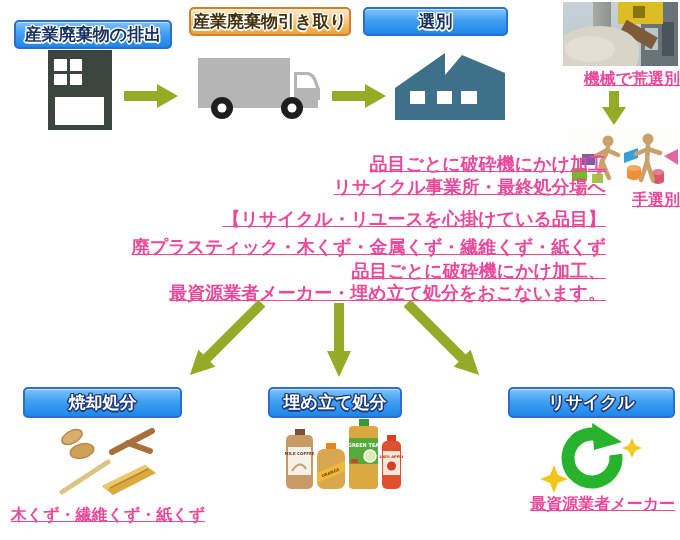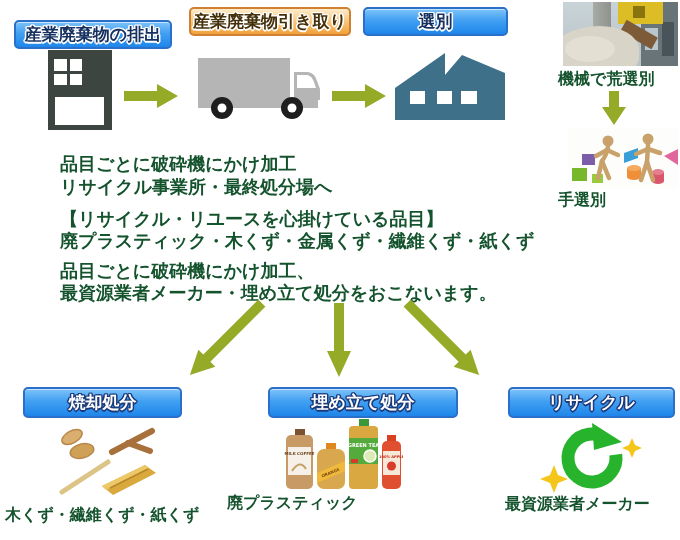--- a/index.html
+++ b/index.html
@@ -15,21 +15,21 @@
         -1px -1px #fff,1px -1px #fff,-1px 1px #fff,1px 1px #fff;
         box-shadow:inset 0 1px 0 rgba(255,255,255,.55);}
   .fbox.orange{background:linear-gradient(180deg,#fdeccb 0%,#f8c275 55%,#f2a13a 100%);
         border:2px solid #cf8030;color:#44300a;
         text-shadow:-1.5px 0 #fff,1.5px 0 #fff,0 -1.5px #fff,0 1.5px #fff,
         -1px -1px #fff,1px -1px #fff,-1px 1px #fff,1px 1px #fff;}
   .fbox.bottom{color:#fff;font-size:17px;
         text-shadow:-1.5px 0 #1c3a7a,1.5px 0 #1c3a7a,0 -1.5px #1c3a7a,0 1.5px #1c3a7a,
         -1px -1px #1c3a7a,1px -1px #1c3a7a,-1px 1px #1c3a7a,1px 1px #1c3a7a;}
   
-  .t{position:absolute;font-weight:bold;color:#14532d;text-align:left;white-space:nowrap;}
+  .t{position:absolute;font-weight:bold;color:#ec4899;text-align:right;white-space:nowrap;text-decoration:underline;}
   .sz15{font-size:18px;}
   .sz16{font-size:16px;}
   
   .photo{position:absolute;overflow:hidden;}
   .abs{position:absolute;}
 </style>
 </head>
 <body>
 
 <div class="stage">
@@ -118,36 +118,36 @@
       <circle cx="40" cy="13" r="5.5" fill="#c9a26b"></circle>
       <circle cx="80" cy="11" r="5.5" fill="#c9a26b"></circle>
     </svg>
   </div>
 
   <div class="t sz16" style="left:558px;top:190px;width:122px;">手選別</div>
 
   <div class="t sz15" style="left:60px;top:152px;width:546px;">品目ごとに破砕機にかけ加工</div>
   <div class="t sz15" style="left:60px;top:175px;width:546px;">リサイクル事業所・最終処分場へ</div>
   <div class="t sz15" style="left:60px;top:207px;width:546px;">【リサイクル・リユースを心掛けている品目】</div>
-  <div class="t sz15" style="left:60px;top:229px;width:546px;">廃プラスティック・木くず・金属くず・繊維くず・紙くず</div>
+  <div class="t sz15" style="left:60px;top:235px;width:546px;">廃プラスティック・木くず・金属くず・繊維くず・紙くず</div>
   <div class="t sz15" style="left:60px;top:259px;width:546px;">品目ごとに破砕機にかけ加工、</div>
   <div class="t sz15" style="left:60px;top:281px;width:546px;">最資源業者メーカー・埋め立て処分をおこないます。</div>
 
   <svg class="abs" style="left:262px;top:290px;transform-origin:0 13px;transform:rotate(135deg);" width="102" height="26" viewBox="0 0 102 26">
     <polygon points="0,8 78,8 78,1 102,13 78,25 78,18 0,18" fill="#95ab27"></polygon>
   </svg>
   <svg class="abs" style="left:326px;top:303px;" width="26" height="74" viewBox="0 0 26 74">
     <polygon points="8,0 18,0 18,48 25,48 13,74 1,48 8,48" fill="#95ab27"></polygon>
   </svg>
   <svg class="abs" style="left:407px;top:290px;transform-origin:0 13px;transform:rotate(45deg);" width="102" height="26" viewBox="0 0 102 26">
     <polygon points="0,8 78,8 78,1 102,13 78,25 78,18 0,18" fill="#95ab27"></polygon>
   </svg>
 
   <div class="fbox blue bottom" style="left:23px;top:387px;width:159px;height:31px;">焼却処分</div>
-  <div class="fbox blue bottom" style="left:268px;top:387px;width:190px;height:31px;">埋め立て処分</div>
+  <div class="fbox blue bottom" style="left:268px;top:387px;width:134px;height:31px;">埋め立て処分</div>
   <div class="fbox blue bottom" style="left:508px;top:387px;width:167px;height:31px;">リサイクル</div>
 
   <svg class="abs" style="left:52px;top:424px;" width="108" height="76" viewBox="0 0 108 76">
     <ellipse cx="20" cy="13" rx="11" ry="6" fill="#d9ae6e" stroke="#b8884a" stroke-width="1.5" transform="rotate(-28 20 13)"></ellipse>
     <ellipse cx="30" cy="27" rx="12" ry="7" fill="#cfa157" stroke="#b8884a" stroke-width="1.5" transform="rotate(-14 30 27)"></ellipse>
     <g stroke="#a8713c" stroke-width="6" stroke-linecap="round" fill="none">
       <path d="M60,28 L100,7"></path>
       <path d="M76,19 L98,27"></path>
     </g>
     <line x1="10" y1="68" x2="56" y2="38" stroke="#dcc486" stroke-width="5" stroke-linecap="round"></line>
@@ -178,21 +178,20 @@
     <circle cx="87" cy="39" r="6" fill="#dcecb4" stroke="#ffffff" stroke-width="1.5"></circle>
     <rect x="68" y="42" width="7" height="4" fill="#d93a2a"></rect>
 
     <rect x="104" y="18" width="9" height="6" fill="#d94020"></rect>
     <rect x="99" y="24" width="19" height="48" rx="5" fill="#e05030"></rect>
     <rect x="100" y="34" width="17" height="24" fill="#f5e8d8"></rect>
     <text x="108.5" y="41" font-size="3.6" font-weight="bold" fill="#c82810" text-anchor="middle">100% APPLE</text>
     <circle cx="108.5" cy="49" r="4.5" fill="#d93a2a"></circle>
   </svg>
 
-  <div class="t sz16" style="left:227px;top:493px;width:242px;">廃プラスティック</div>
 
   <svg class="abs" style="left:540px;top:420px;" width="105" height="75" viewBox="0 0 105 75">
     <circle cx="52" cy="38" r="24" fill="none" stroke="#27b42c" stroke-width="13" stroke-dasharray="120 31" transform="rotate(-8 52 38)"></circle>
     <polygon points="52,3 82,22 54,30" fill="#27b42c"></polygon>
     <polygon points="14,45 18,55 28,59 18,63 14,73 10,63 0,59 10,55" fill="#f4c61c"></polygon>
     <polygon points="92,18 95,25 102,28 95,31 92,38 89,31 82,28 89,25" fill="#f4c61c"></polygon>
   </svg>
 
   <div class="t sz16" style="left:505px;top:494px;width:170px;">最資源業者メーカー</div>
 

